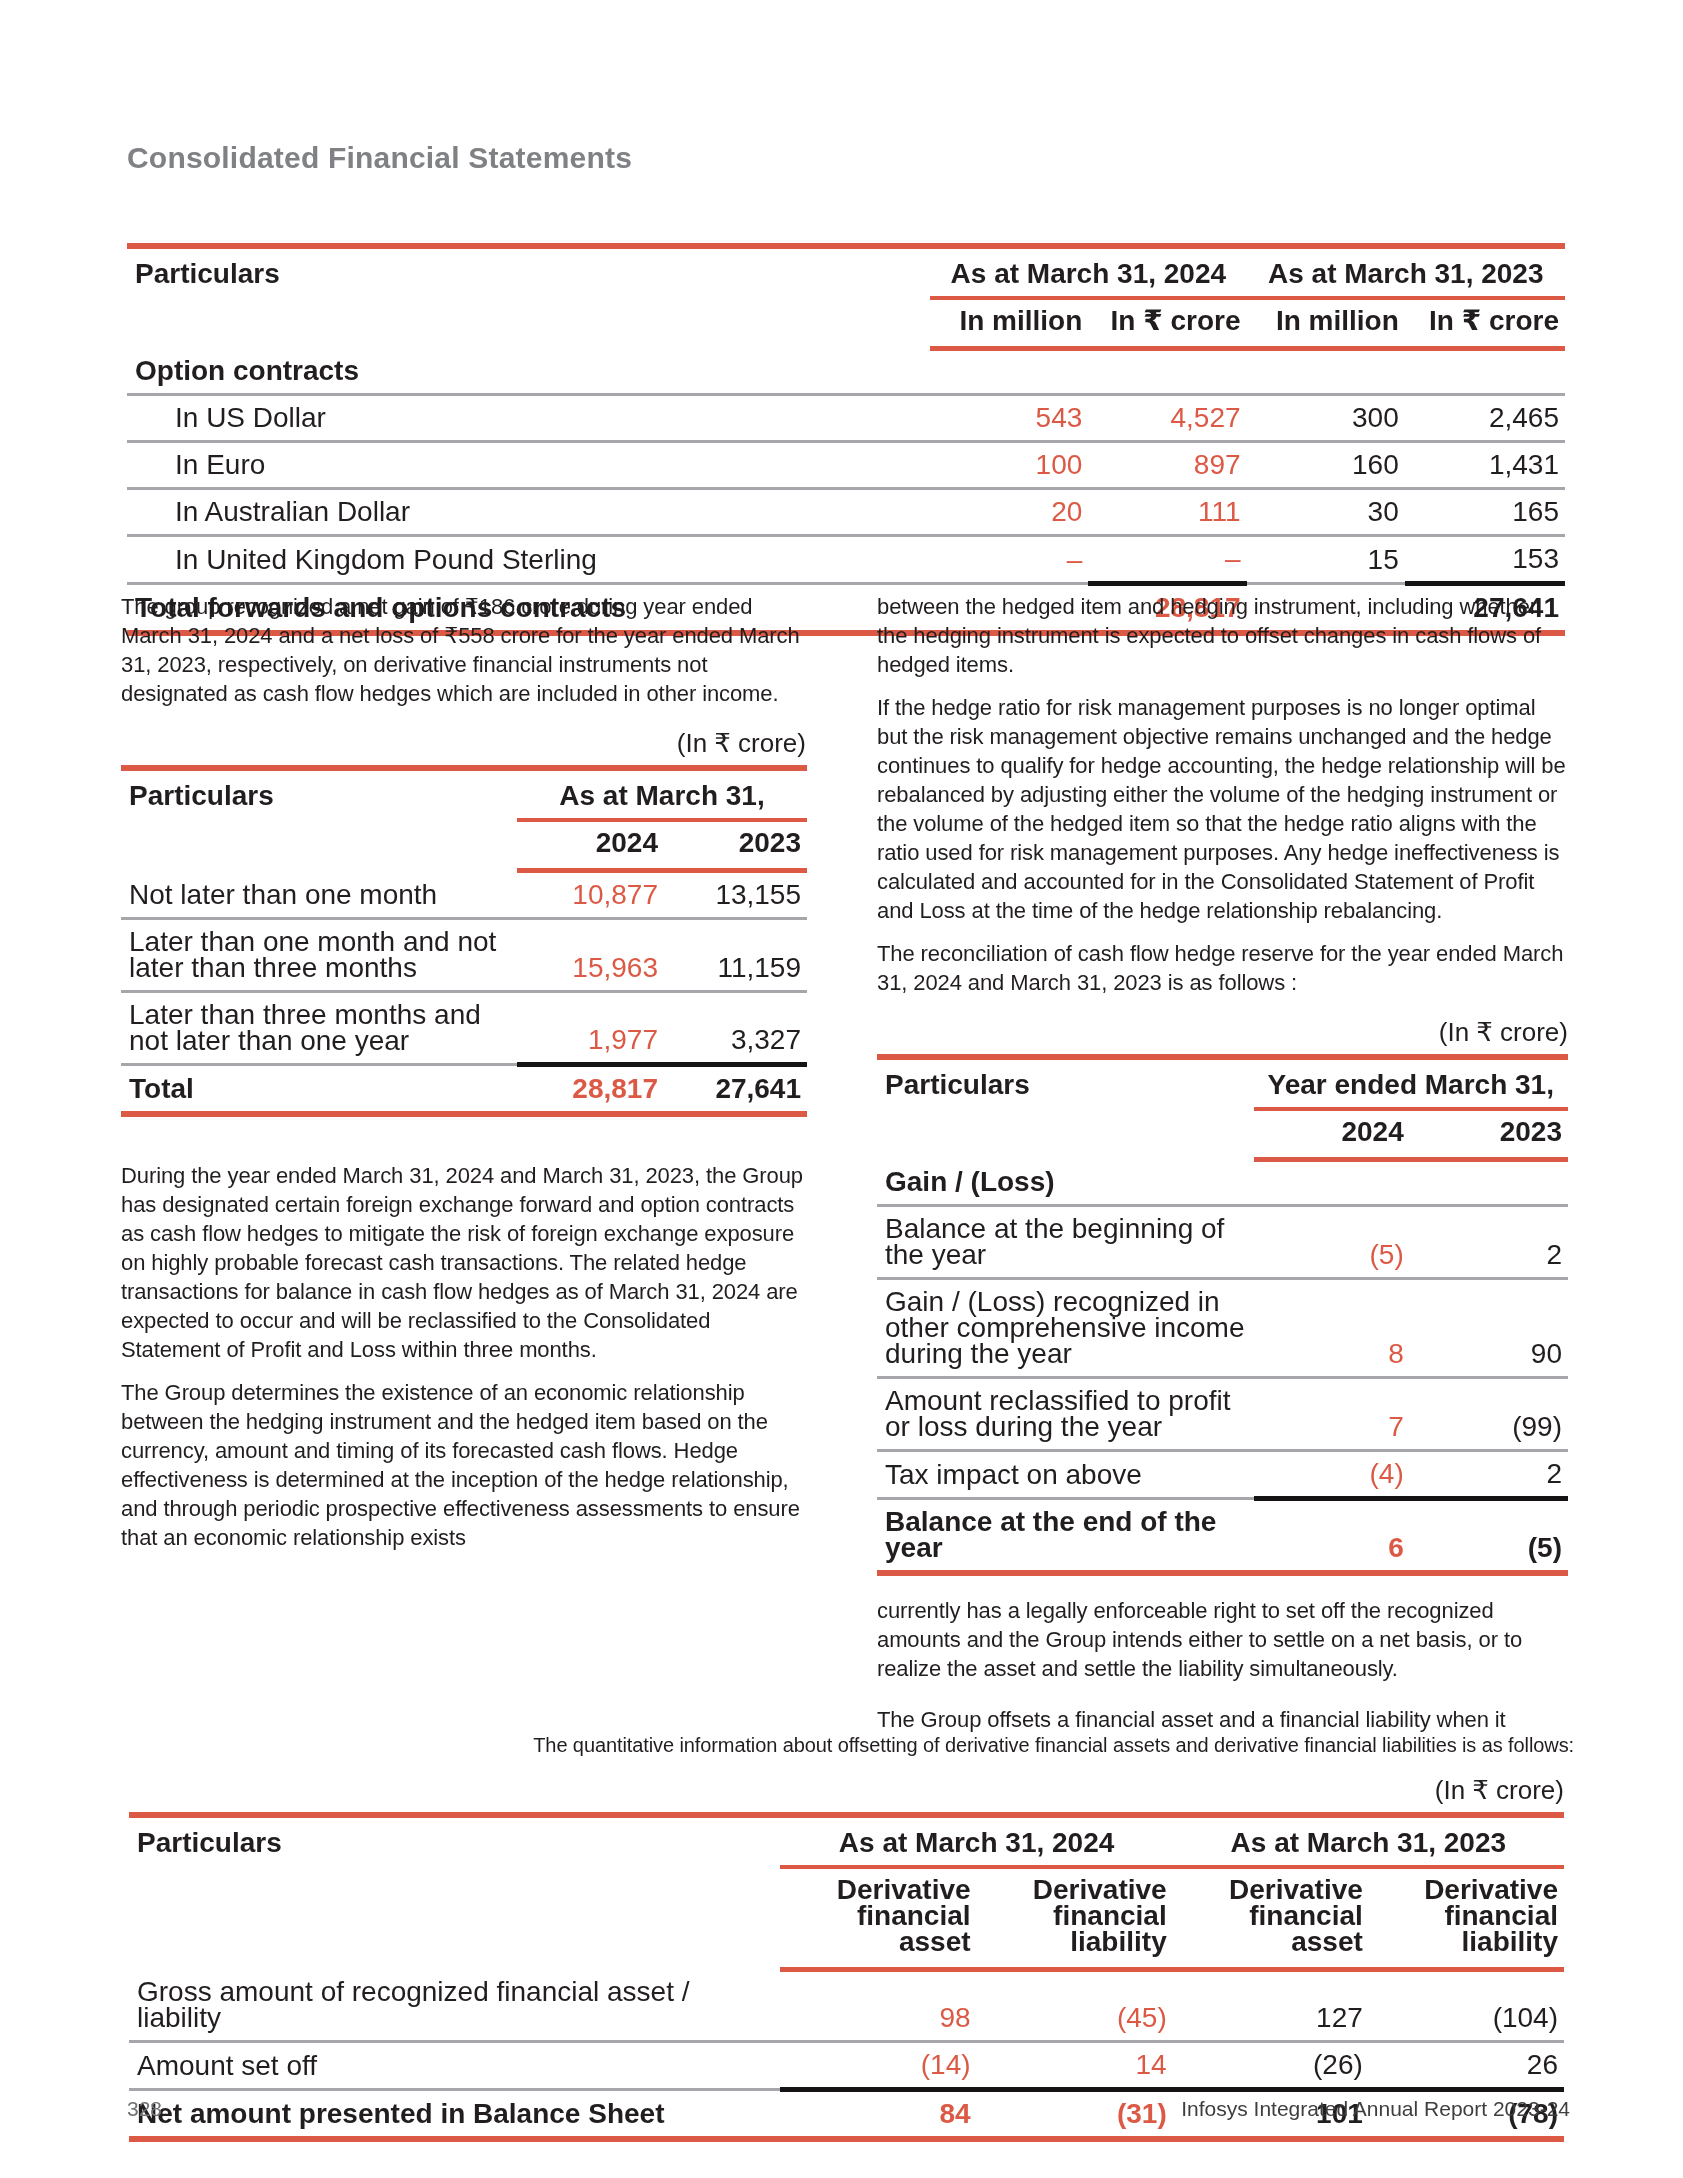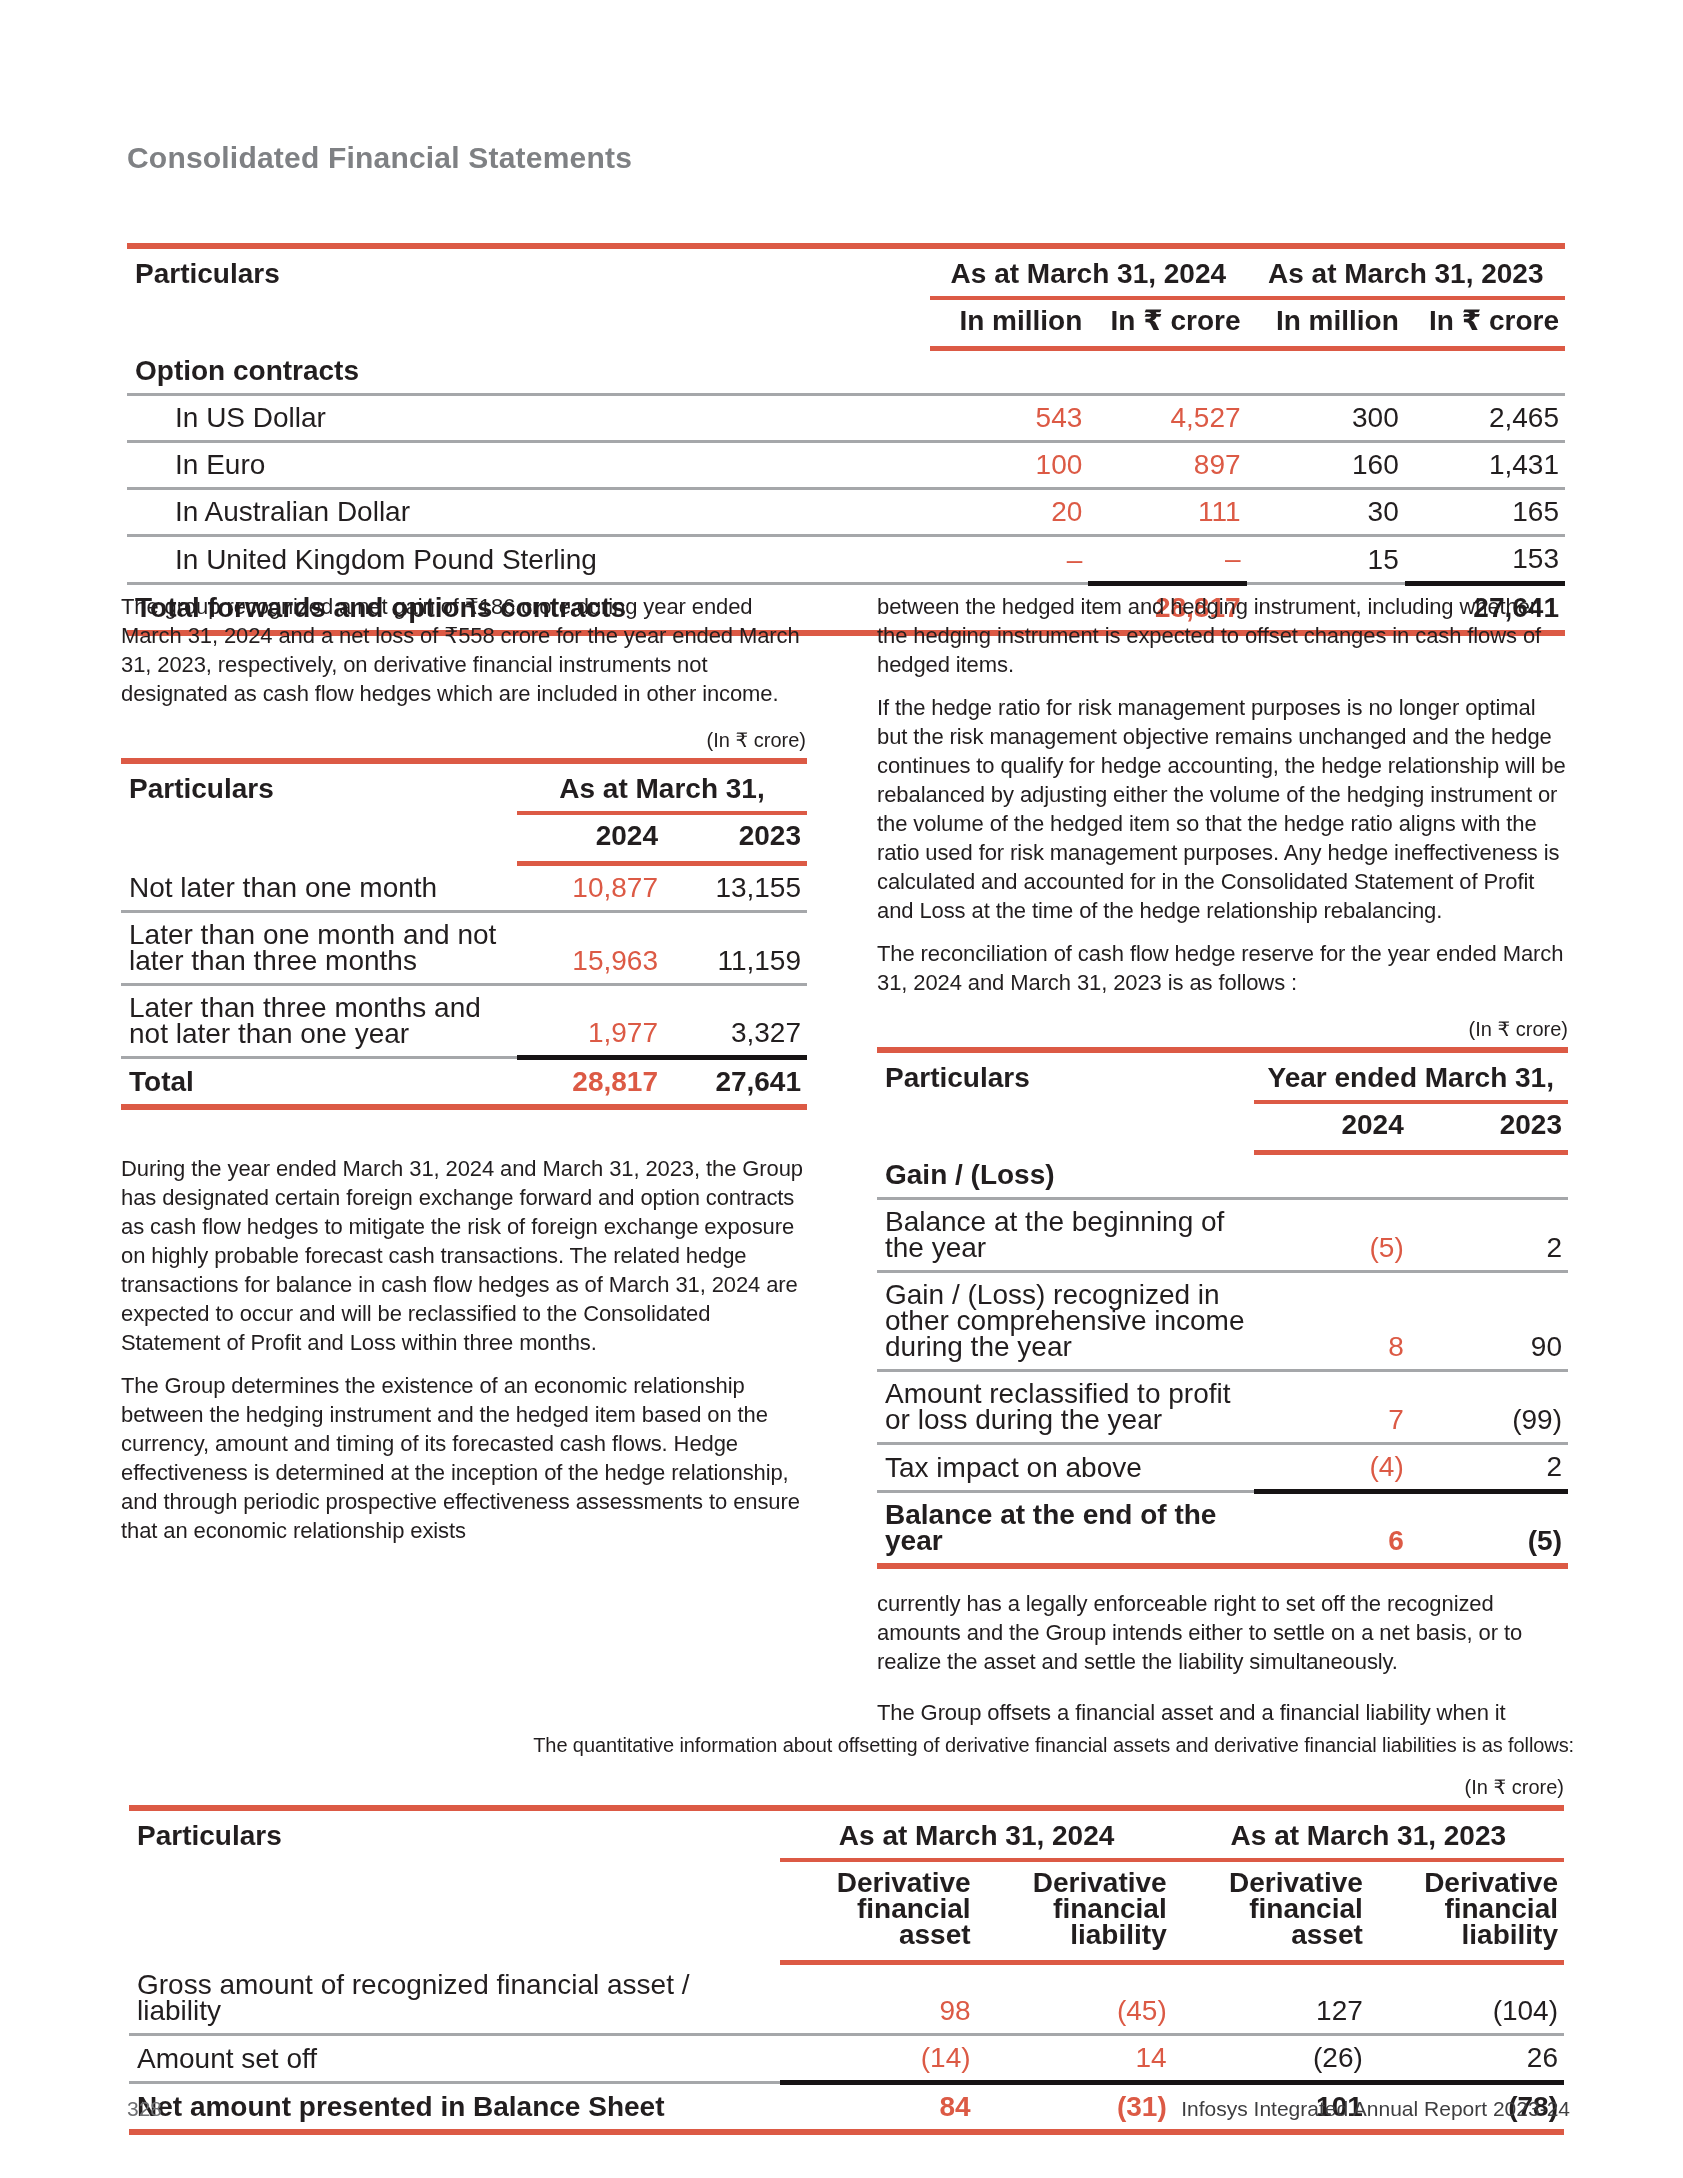--- a/index.html
+++ b/index.html
@@ -62,21 +62,21 @@
   .col{position:absolute;top:592px;}
   .col.left{left:121px;width:685px;}
   .col.right{left:877px;width:691px;}
   p.body{
     margin:0 0 14px 0;font-size:22px;line-height:29px;
     letter-spacing:-0.1px;color:var(--ink);
   }
   p.body.mt-table{margin-top:44px;}
   p.body.mt-sm{margin-top:20px;}
   .crore{
-    text-align:right;font-size:20px;color:var(--ink);
+    text-align:right;font-size:26px;color:var(--ink);
     margin:20px 0 6px 0;
   }
   .full-note{
     position:absolute;left:129px;top:1731px;width:1445px;
     font-size:20px;line-height:29px;letter-spacing:-0.1px;margin:0;text-align:right;
   }
   .wrap-offset{position:absolute;left:129px;top:1775px;width:1435px;}
   .wrap-offset .crore{margin:0 0 6px 0;}
 
   .footer{

